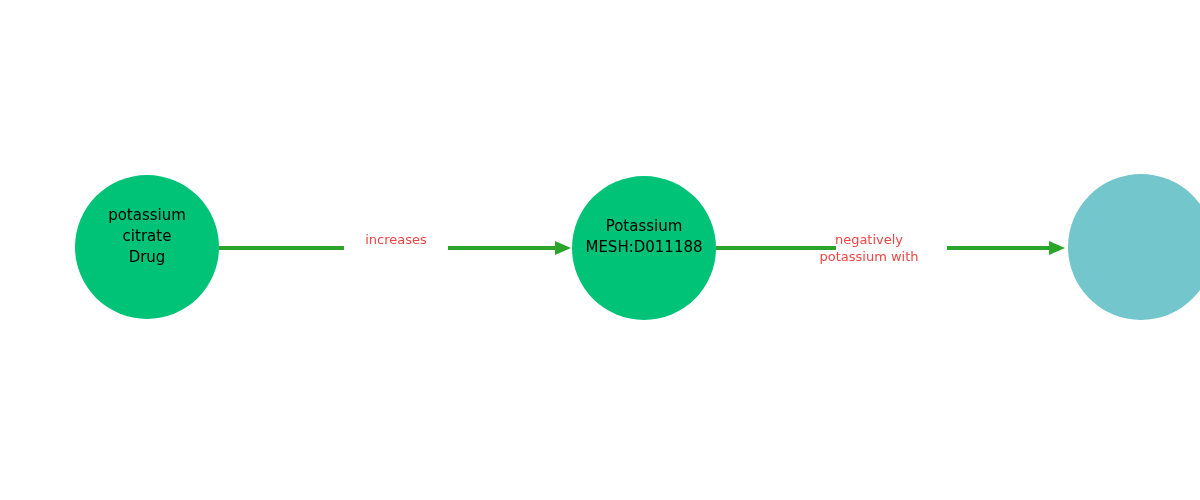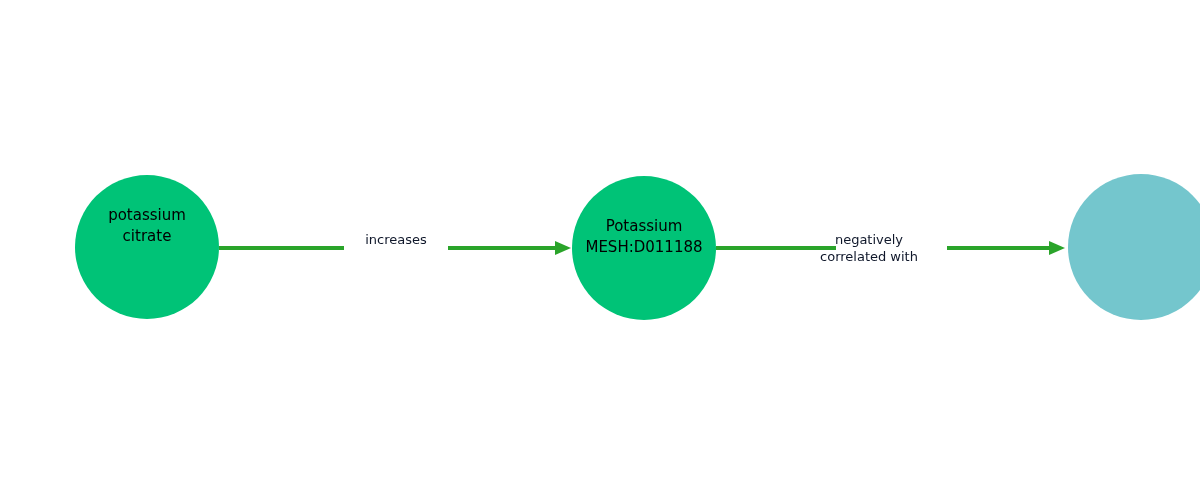--- a/index.html
+++ b/index.html
@@ -33,21 +33,21 @@
     position: absolute;
     text-align: center;
     color: #000000;
     font-size: 15px;
     line-height: 21px;
     white-space: nowrap;
   }
   .edge-label {
     position: absolute;
     text-align: center;
-    color: #0f172a;
+    color: #ef4444;
     font-size: 13px;
     line-height: 17px;
     white-space: nowrap;
   }
   .edge-line {
     stroke: #2aa42a;
     stroke-width: 4;
   }
   .edge-arrowhead {
     fill: #2aa42a;
@@ -69,30 +69,31 @@
     <polygon class="edge-arrowhead" points="1021,248 1005,241 1005,255"></polygon>
   </svg>
 
   <div class="node node-green" style="left:31px; top:175px; width:144px; height:144px;"></div>
   <div class="node node-green" style="left:528px; top:176px; width:144px; height:144px;"></div>
   <div class="node node-teal" style="left:1024px; top:174px; width:146px; height:146px;"></div>
 
   <div class="node-label" style="left:3px; top:205px; width:200px;">
     <div>potassium</div>
     <div>citrate</div>
+    <div>Drug</div>
   </div>
 
   <div class="node-label" style="left:490px; top:216px; width:220px;">
     <div>Potassium</div>
     <div>MESH:D011188</div>
   </div>
 
 
   <div class="edge-label" style="left:262px; top:231px; width:180px;">
     <div>increases</div>
   </div>
 
   <div class="edge-label" style="left:735px; top:231px; width:180px;">
     <div>negatively</div>
-    <div>correlated with</div>
+    <div>potassium with</div>
   </div>
 
 </div>
 
 </body></html>

